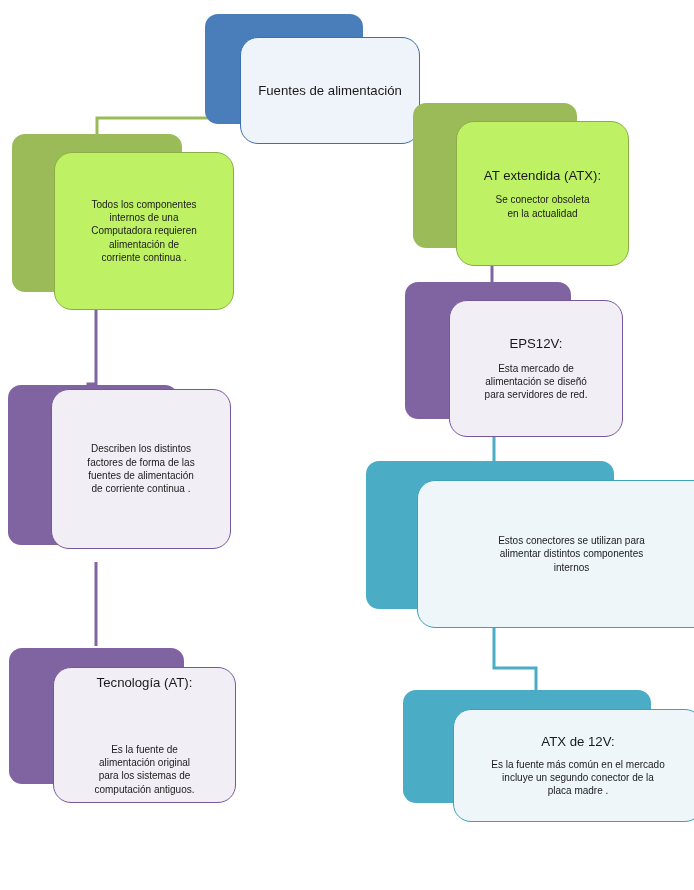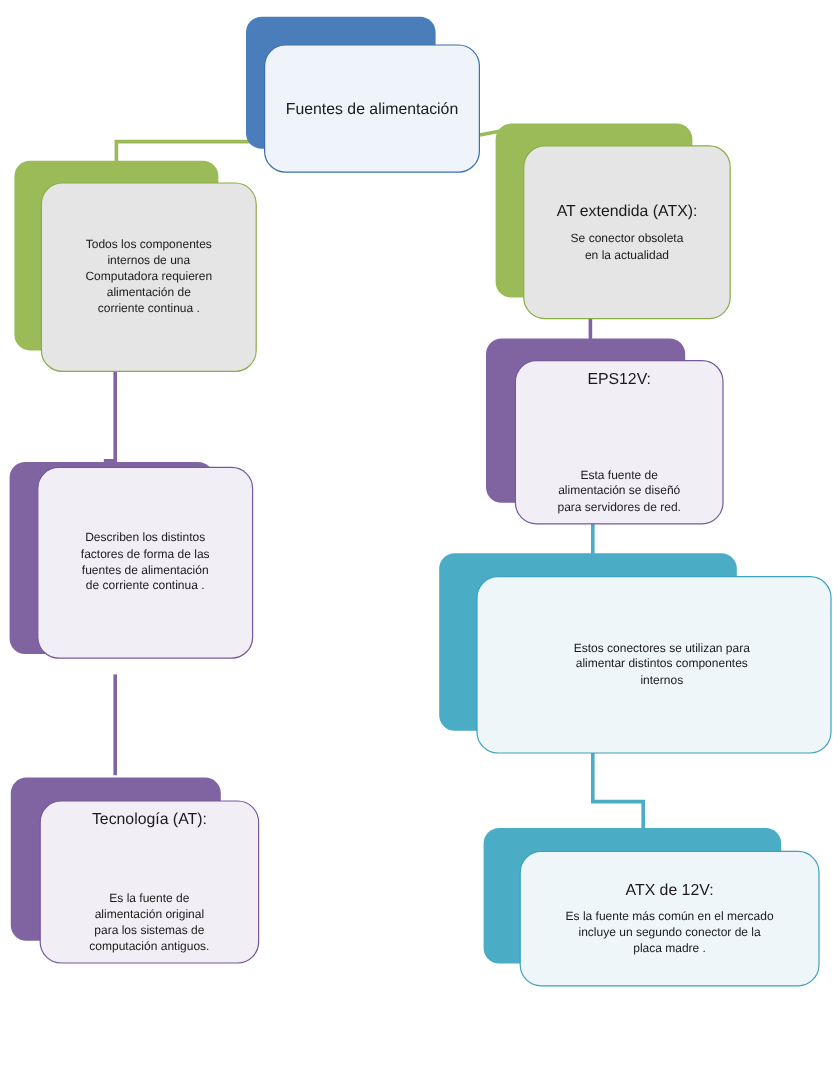--- a/index.html
+++ b/index.html
@@ -49,20 +49,21 @@
     border-radius: 18px;
     border: 1.6px solid #6f9d3a;
     background: #f2f6ec;
     box-sizing: border-box;
     display: flex;
     flex-direction: column;
     align-items: center;
     justify-content: center;
     text-align: center;
     padding: 6px 9px;
+    margin-left: 20px;
   }
   .node .front .title {
     font-size: 13.2px;
     color: #1a1a1a;
     line-height: 1.32;
     margin-bottom: 9px;
     white-space: pre-line;
   }
   .node .front .body {
     font-size: 10px;
@@ -72,21 +73,21 @@
   }
   .node .front .body.only {
     margin: 0;
   }
 
   
   .c-blue  .back  { background: #4a7ebb; }
   .c-blue  .front { border-color: #3b6fae; background: #eff4fb; }
 
   .c-green .back  { background: #9bbb59; }
-  .c-green .front { border-color: #8aad46; background: #e5e5e5; }
+  .c-green .front { border-color: #8aad46; background: #bef264; }
 
   .c-purple .back  { background: #8064a2; }
   .c-purple .front { border-color: #75589a; background: #f2eef6; }
 
   .c-teal  .back  { background: #4bacc6; }
   .c-teal  .front { border-color: #3ba1bd; background: #eef6fa; }
 </style>
 </head>
 <body>
 
@@ -131,23 +132,23 @@
     <div class="back" style="width:164px; height:145px;"></div>
     <div class="front" style="left:23px; top:18px; width:173px; height:145px;">
       <div class="title">AT extendida (ATX):</div>
       <div class="body">Se conector obsoleta
 en la actualidad</div>
     </div>
   </div>
 
   <div class="node c-purple" style="left:405px; top:282px; width:198px; height:155px;">
     <div class="back" style="width:166px; height:137px;"></div>
-    <div class="front" style="left:24px; top:18px; width:174px; height:137px;justify-content:space-between;">
+    <div class="front" style="left:24px; top:18px; width:174px; height:137px;">
       <div class="title">EPS12V:</div>
-      <div class="body">Esta fuente de
+      <div class="body">Esta mercado de
 alimentación se diseñó
 para servidores de red.</div>
     </div>
   </div>
 
   <div class="node c-purple" style="left:8px; top:385px; width:203px; height:180px;">
     <div class="back" style="width:170px; height:160px;"></div>
     <div class="front" style="left:23px; top:4px; width:180px; height:160px;">
       <div class="body only">Describen los distintos
 factores de forma de las

